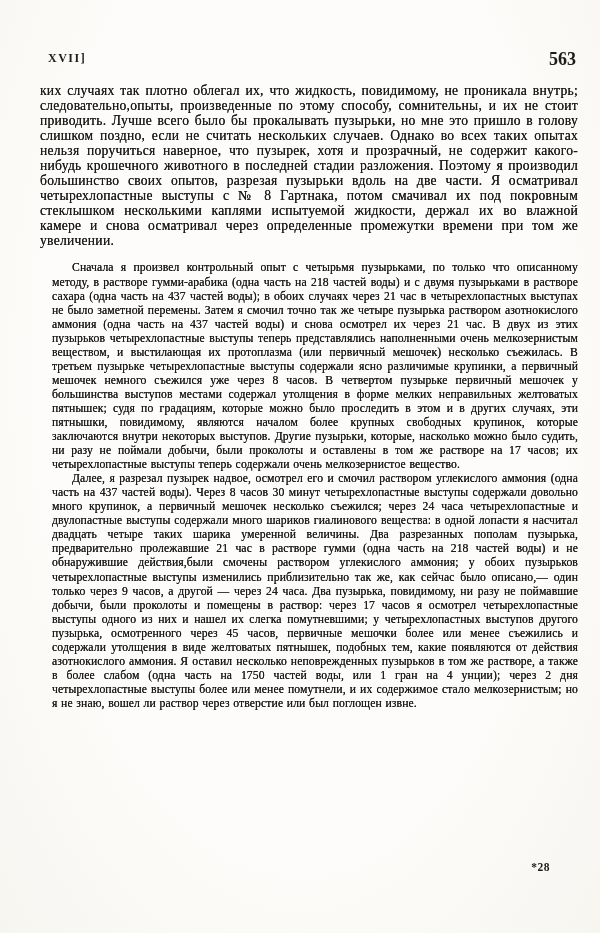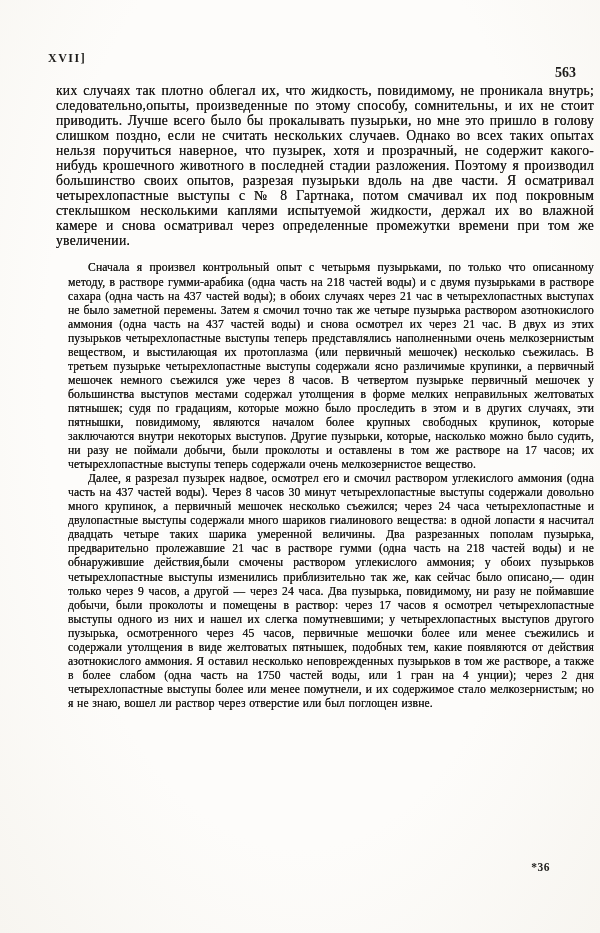--- a/index.html
+++ b/index.html
@@ -39,28 +39,28 @@
     right: 0;
     top: 0;
     text-align: center;
     font-size: 13.5px;
     font-weight: bold;
     letter-spacing: 3.5px;
   }
   .page-number {
     position: absolute;
     right: 24px;
-    top: 16px;
-    font-size: 14px;
+    top: 0;
+    font-size: 18px;
     font-weight: bold;
   }
   .text-block {
     position: absolute;
     top: 84px;
-    left: 56px;
+    left: 40px;
     width: 538px;
     text-align: justify;
     text-shadow: 0 0 0.35px #1d1c1a;
   }
   p { margin: 0; }
   .p-large {
     font-size: 13.6px;
     line-height: 14.95px;
     word-spacing: 1.6px;
     letter-spacing: 0.25px;
@@ -91,15 +91,15 @@
     <span class="chapter">XVII]</span>
     <span class="page-number">563</span>
   </div>
 
   <div class="text-block">
     <p class="p-large">ких случаях так плотно облегал их, что жидкость, повидимому, не проникала внутрь; следовательно,опыты, произведенные по этому способу, сомнительны, и их не стоит приводить. Лучше всего было бы прокалывать пузырьки, но мне это пришло в голову слишком поздно, если не считать нескольких случаев. Однако во всех таких опытах нельзя поручиться наверное, что пузырек, хотя и прозрачный, не содержит какого-нибудь крошечного животного в последней стадии разложения. Поэтому я производил большинство своих опытов, разрезая пузырьки вдоль на две части. Я осматривал четырехлопастные выступы с № 8 Гартнака, потом смачивал их под покровным стеклышком несколькими каплями испытуемой жидкости, держал их во влажной камере и снова осматривал через определенные промежутки времени при том же увеличении.</p>
     <p class="p-small indent">Сначала я произвел контрольный опыт с четырьмя пузырьками, по только что описанному методу, в растворе гумми-арабика (одна часть на 218 частей воды) и с двумя пузырьками в растворе сахара (одна часть на 437 частей воды); в обоих случаях через 21 час в четырехлопастных выступах не было заметной перемены. Затем я смочил точно так же четыре пузырька раствором азотнокислого аммония (одна часть на 437 частей воды) и снова осмотрел их через 21 час. В двух из этих пузырьков четырехлопастные выступы теперь представлялись наполненными очень мелкозернистым веществом, и выстилающая их протоплазма (или первичный мешочек) несколько съежилась. В третьем пузырьке четырехлопастные выступы содержали ясно различимые крупинки, а первичный мешочек немного съежился уже через 8 часов. В четвертом пузырьке первичный мешочек у большинства выступов местами содержал утолщения в форме мелких неправильных желтоватых пятнышек; судя по градациям, которые можно было проследить в этом и в других случаях, эти пятнышки, повидимому, являются началом более крупных свободных крупинок, которые заключаются внутри некоторых выступов. Другие пузырьки, которые, насколько можно было судить, ни разу не поймали добычи, были проколоты и оставлены в том же растворе на 17 часов; их четырехлопастные выступы теперь содержали очень мелкозернистое вещество.</p>
     <p class="p-small indent">Далее, я разрезал пузырек надвое, осмотрел его и смочил раствором углекислого аммония (одна часть на 437 частей воды). Через 8 часов 30 минут четырехлопастные выступы содержали довольно много крупинок, а первичный мешочек несколько съежился; через 24 часа четырехлопастные и двулопастные выступы содержали много шариков гиалинового вещества: в одной лопасти я насчитал двадцать четыре таких шарика умеренной величины. Два разрезанных пополам пузырька, предварительно пролежавшие 21 час в растворе гумми (одна часть на 218 частей воды) и не обнаружившие действия,были смочены раствором углекислого аммония; у обоих пузырьков четырехлопастные выступы изменились приблизительно так же, как сейчас было описано,— один только через 9 часов, а другой — через 24 часа. Два пузырька, повидимому, ни разу не поймавшие добычи, были проколоты и помещены в раствор: через 17 часов я осмотрел четырехлопастные выступы одного из них и нашел их слегка помутневшими; у четырехлопастных выступов другого пузырька, осмотренного через 45 часов, первичные мешочки более или менее съежились и содержали утолщения в виде желтоватых пятнышек, подобных тем, какие появляются от действия азотнокислого аммония. Я оставил несколько неповрежденных пузырьков в том же растворе, а также в более слабом (одна часть на 1750 частей воды, или 1 гран на 4 унции); через 2 дня четырехлопастные выступы более или менее помутнели, и их содержимое стало мелкозернистым; но я не знаю, вошел ли раствор через отверстие или был поглощен извне.</p>
   </div>
 
-  <div class="signature-mark">*36</div>
+  <div class="signature-mark">*28</div>
 
 </div>
 
 </body></html>

